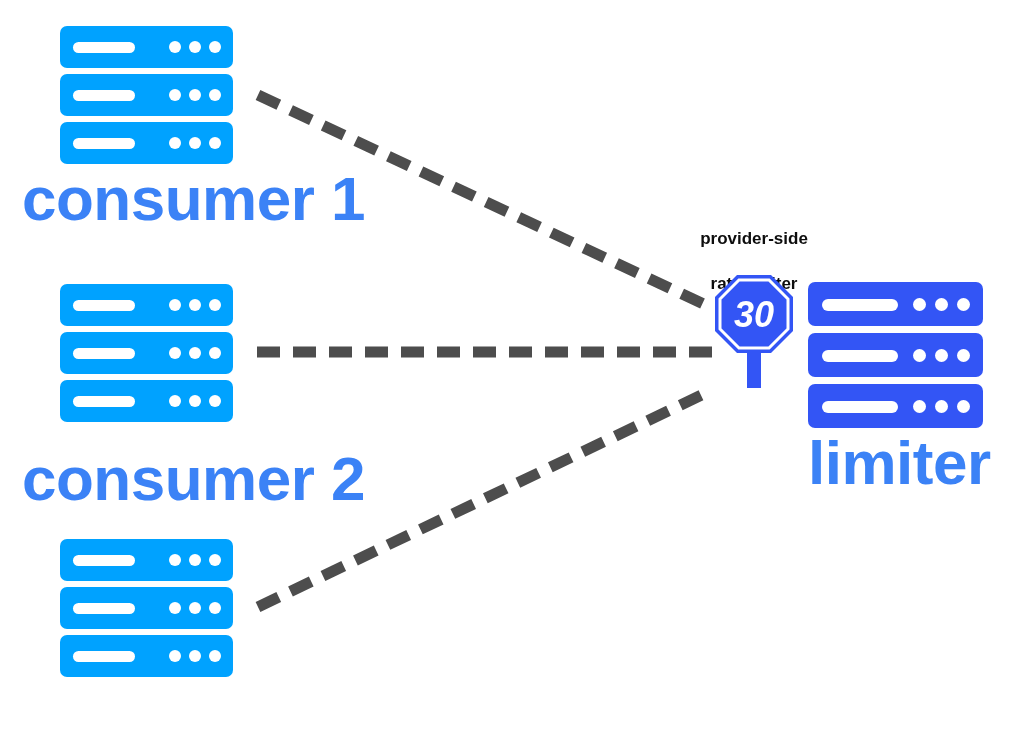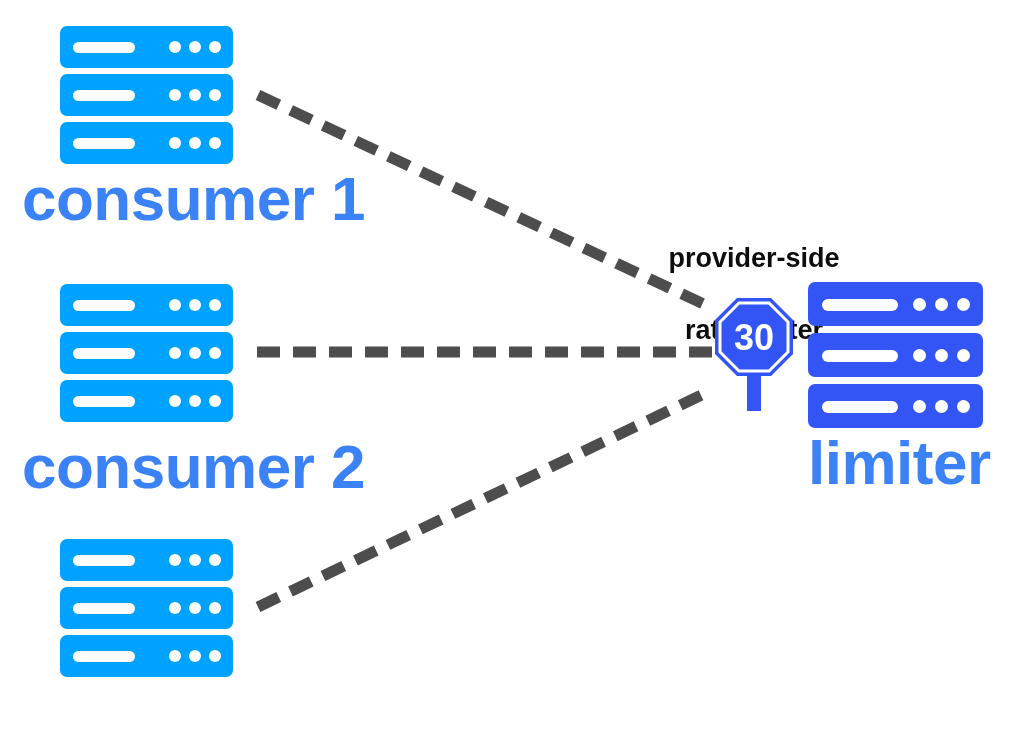--- a/index.html
+++ b/index.html
@@ -111,35 +111,36 @@
     line-height: 1;
     color: #3b82f6;
     white-space: nowrap;
     letter-spacing: -0.5px;
   }
 
   
   #rate-limiter {
     position: absolute;
     left: 713px;
-    top: 296px;
+    top: 273px;
     width: 82px;
     height: 118px;
+    font-style: italic;
   }
   #rate-limiter svg {
     display: block;
   }
   #limiter-caption {
     position: absolute;
     left: 644px;
     top: 205px;
     width: 220px;
     text-align: center;
     font-weight: bold;
-    font-size: 27px;
+    font-size: 17px;
     line-height: 1.33;
     color: #0d0d0d;
     white-space: pre-line;
   }
 </style>
 </head>
 <body>
 
 <div id="canvas">
 
@@ -200,21 +201,21 @@
       <div class="rack">
         <span class="rack-bar"></span>
         <span class="rack-dots">
           <span class="rack-dot"></span>
           <span class="rack-dot"></span>
           <span class="rack-dot"></span>
         </span>
       </div>
     </div>
   </div>
-  <div class="node-label" style="left:22px; top:436px;">consumer 2</div>
+  <div class="node-label" style="left:22px; top:448px;">consumer 2</div>
 
   <div class="node consumer" style="left:60px; top:539px;">
     <div class="rack-stack">
       <div class="rack">
         <span class="rack-bar"></span>
         <span class="rack-dots">
           <span class="rack-dot"></span>
           <span class="rack-dot"></span>
           <span class="rack-dot"></span>
         </span>

